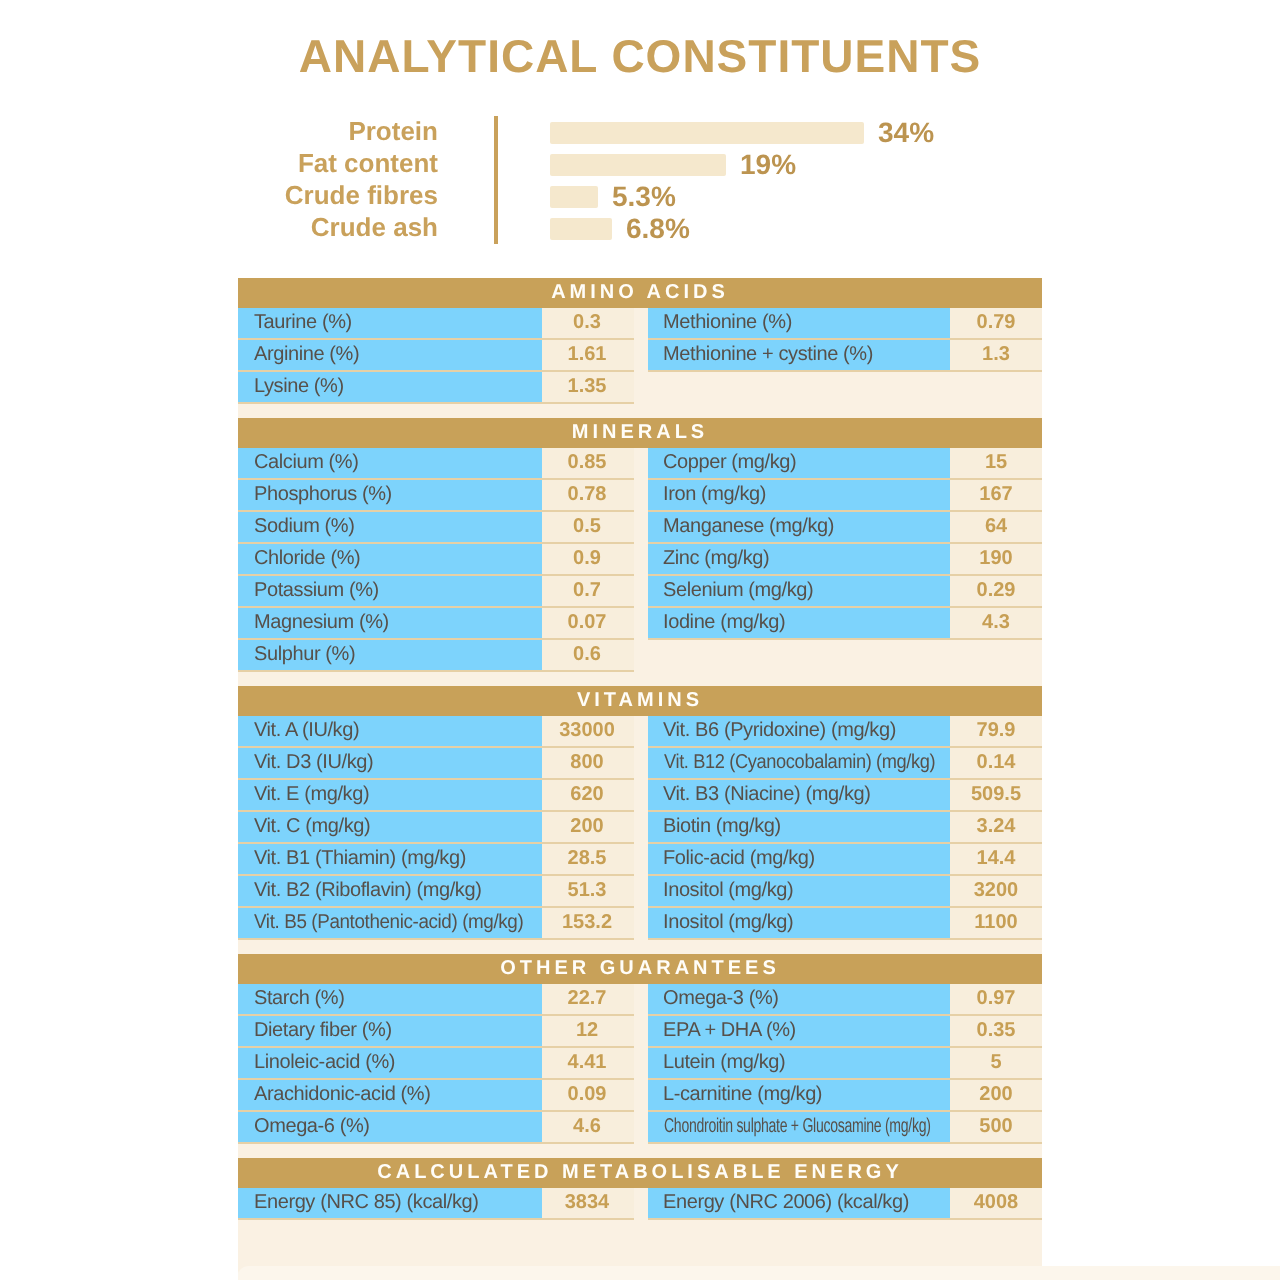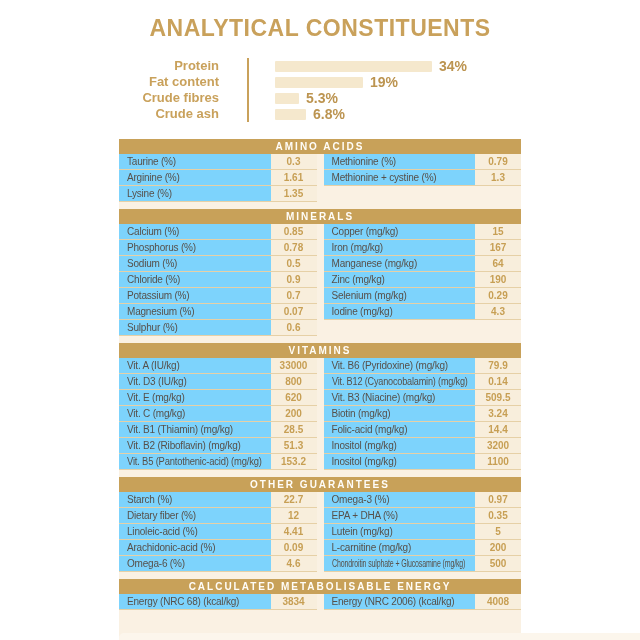--- a/index.html
+++ b/index.html
@@ -313,21 +313,21 @@
             <div class="pair">
               <div class="lbl"><span class="lbl-text" style="transform: scaleX(0.702439); transform-origin: 0px 50%;">Chondroitin sulphate + Glucosamine (mg/kg)</span></div>
               <div class="val">500</div>
             </div>
           </div>
         </section>
         <section class="section">
           <div class="sec-header">CALCULATED METABOLISABLE ENERGY</div>
           <div class="row">
             <div class="pair">
-              <div class="lbl"><span class="lbl-text">Energy (NRC 68) (kcal/kg)</span></div>
+              <div class="lbl"><span class="lbl-text">Energy (NRC 85) (kcal/kg)</span></div>
               <div class="val">3834</div>
             </div>
             <div class="pair">
               <div class="lbl"><span class="lbl-text">Energy (NRC 2006) (kcal/kg)</span></div>
               <div class="val">4008</div>
             </div>
           </div>
         </section>
       </div>
   </div>

